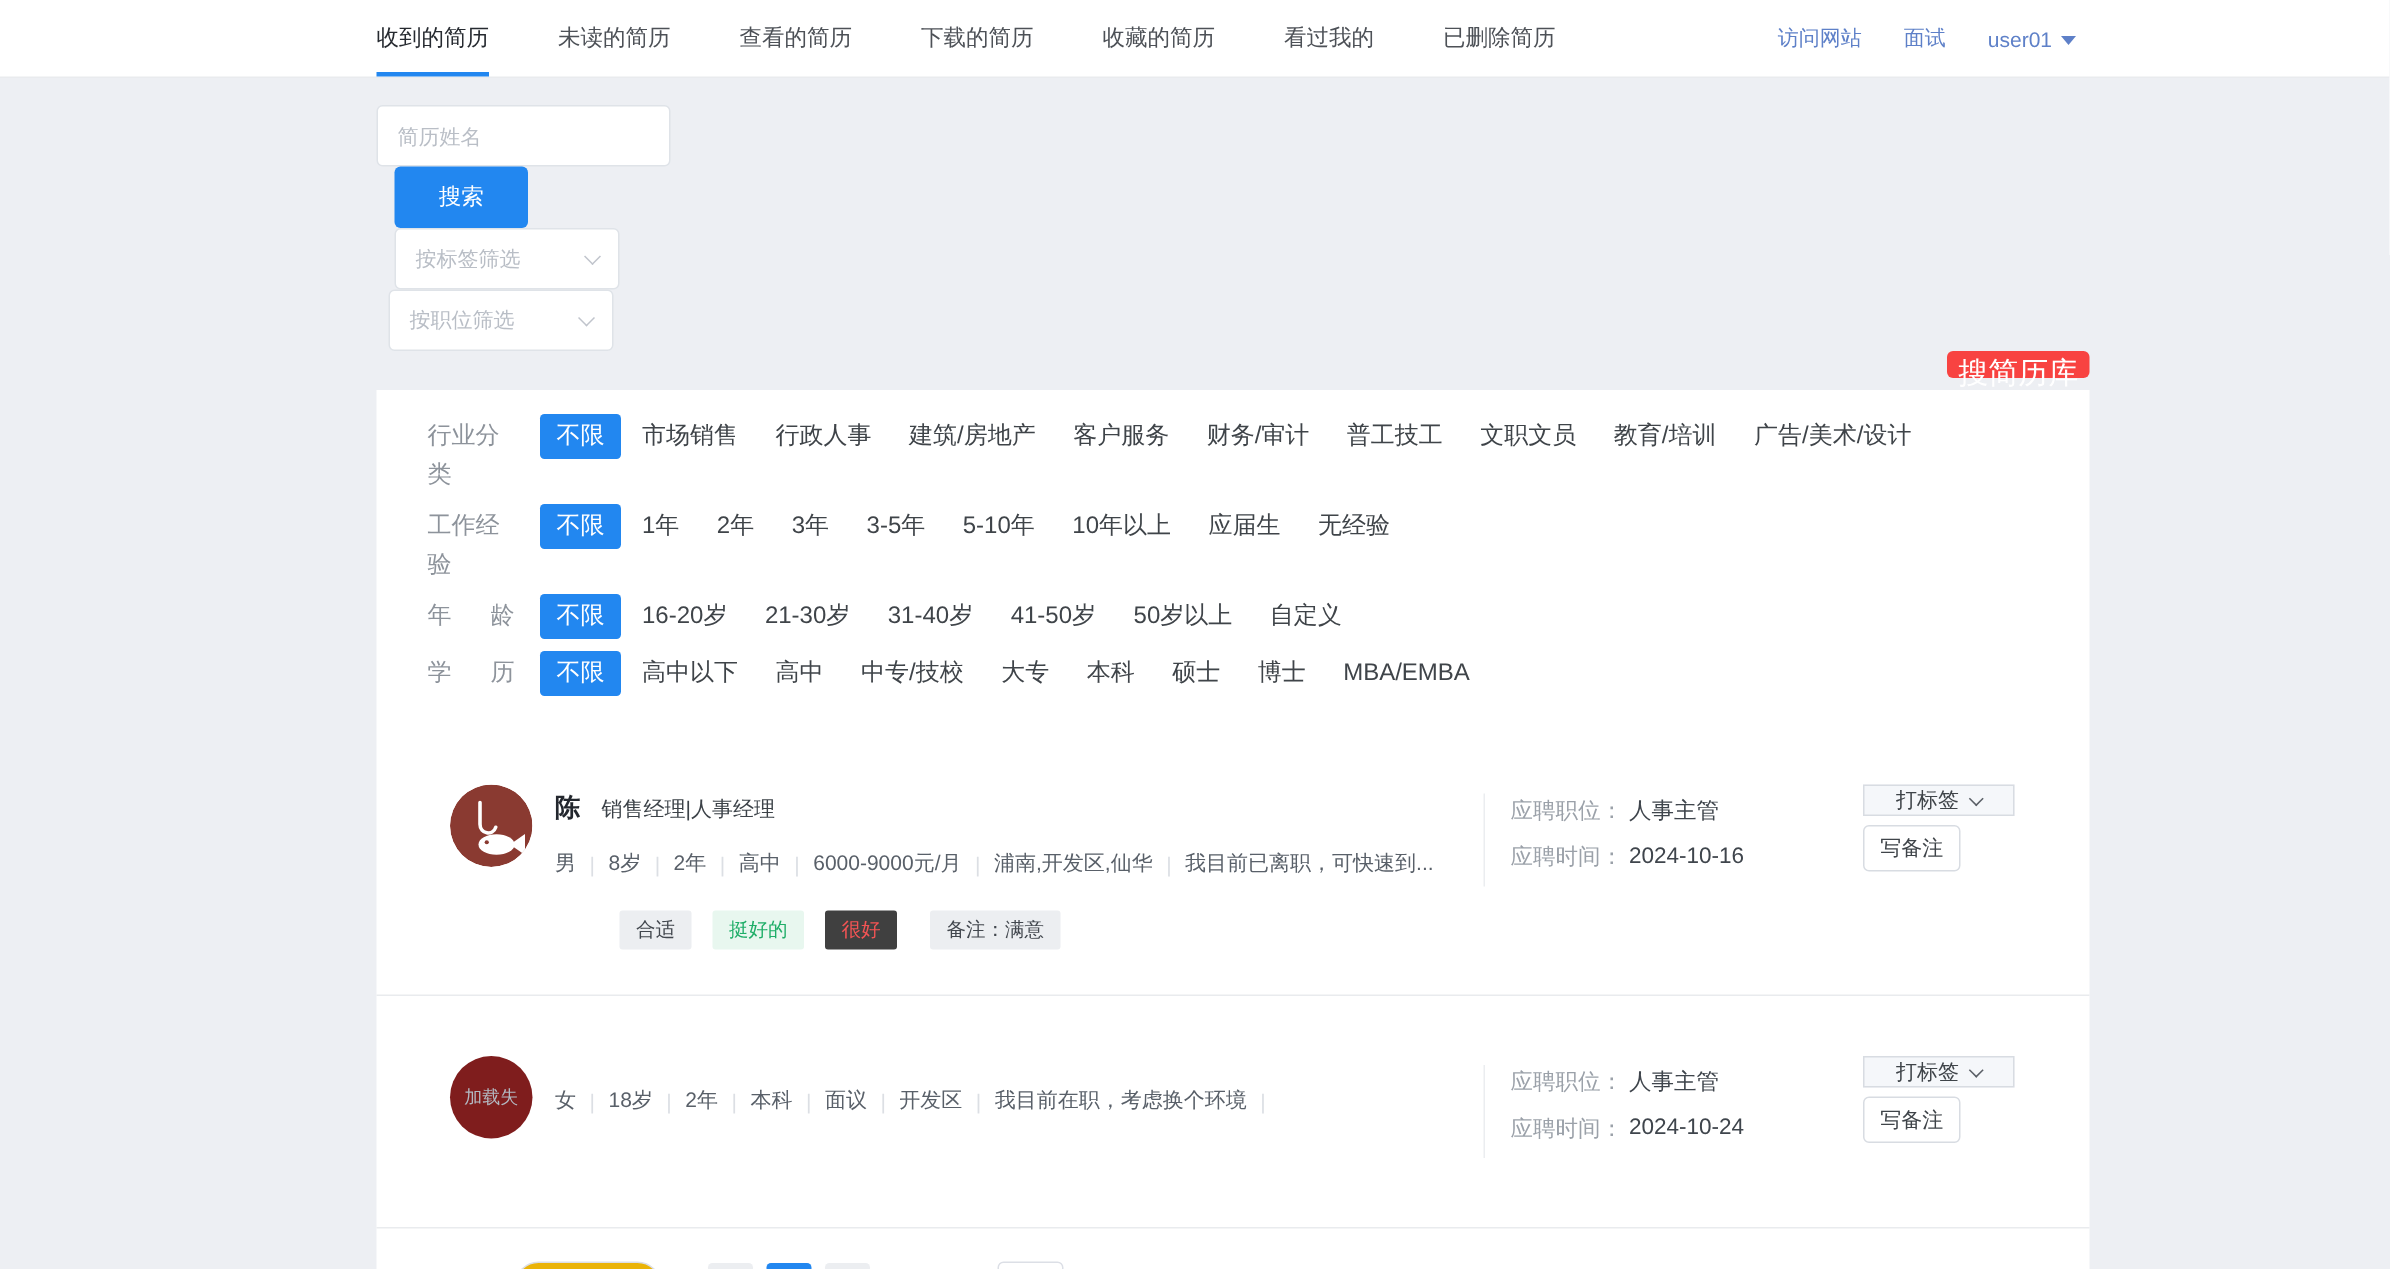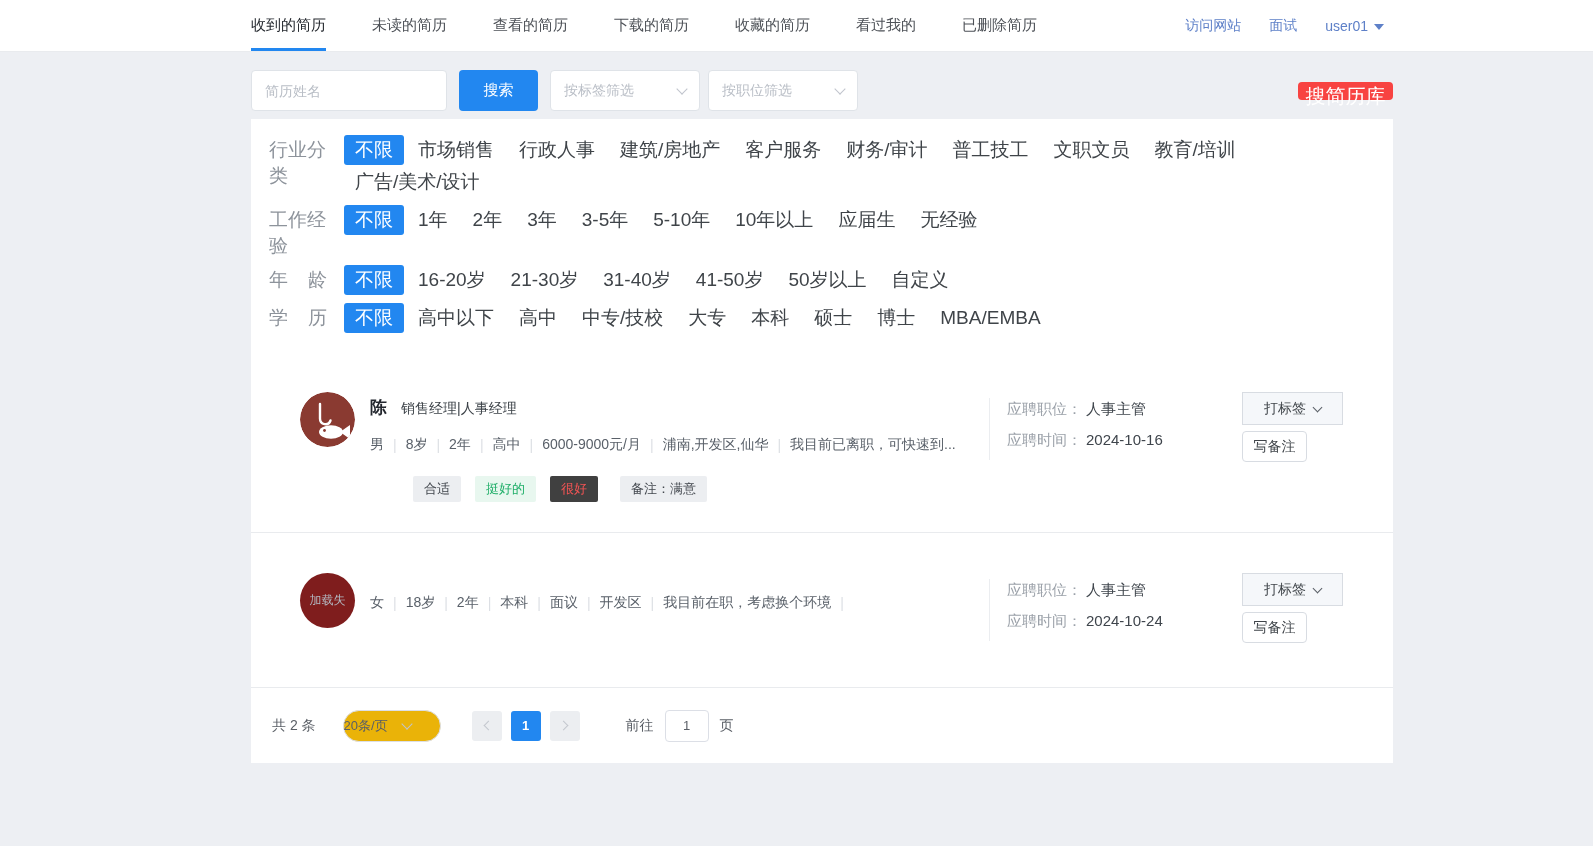--- a/index.html
+++ b/index.html
@@ -30,29 +30,29 @@
     font-size:14px; color:#5e80c8;
   }
   .top-link { cursor:pointer; white-space:nowrap; }
   .user-menu { display:flex; align-items:center; gap:6px; cursor:pointer; }
   .tri-down {
     width:0; height:0; border-left:5px solid transparent; border-right:5px solid transparent;
     border-top:6px solid #5e80c8; margin-top:2px;
   }
   
   .search-row {
-    margin:18px 0 0 251px; width:1142px; display:flex; align-items:center;
+    margin:18px 0 0 251px; width:1142px; display:flex; align-items:flex-start;flex-direction:column;
   }
   .input-name {
     width:196px; height:41px; background:#fff; border:1px solid #dfe3e8; border-radius:4px;
     padding:0 13px; font-size:14px; color:#3f4449; outline:none;
   }
   .input-name::placeholder { color:#b9bec6; }
   .btn-search {
-    width:79px; height:41px; margin-left:12px; background:#2287f0; color:#fff;
+    width:89px; height:41px; margin-left:12px; background:#2287f0; color:#fff;
     border:none; border-radius:4px; font-size:15px; cursor:pointer;
     font-family:inherit;
   }
   .select-box {
     width:150px; height:41px; margin-left:12px; background:#fff; border:1px solid #dfe3e8;
     border-radius:4px; display:flex; align-items:center; justify-content:space-between;
     padding:0 13px; color:#b9bec6; font-size:14px; cursor:pointer;
   }
   .select-box + .select-box { margin-left:8px; }
   .chev {
@@ -61,22 +61,22 @@
   }
   .btn-library {
     margin-left:auto; width:95px; height:18px; background:#f84341; color:#fff;
     border:none; border-radius:4px; font-size:20px; cursor:pointer; font-family:inherit;
   }
   
   .panel {
     margin:8px 0 0 251px; width:1142px; background:#fff; padding-top:16px;
   }
   .filter-row {
-    display:flex; align-items:flex-start; padding-left:18px; margin-bottom:6px;
-    font-size:19px; line-height:26px;
+    display:flex; align-items:flex-start; padding-left:34px; margin-bottom:6px;
+    font-size:16px; line-height:26px;
   }
   .filter-label {
     display:inline-block; width:58px; margin-right:17px; flex-shrink:0;
     color:#8d939b; margin-top:2px;
   }
   .filter-label.spread { text-align:justify; text-align-last:justify; }
   .filter-options { display:flex; flex-wrap:wrap; align-items:center; }
   .filter-option {
     padding:2px 11px; margin-right:3px; margin-bottom:2px; color:#3f4449;
     border-radius:3px; cursor:pointer; white-space:nowrap;
@@ -112,21 +112,21 @@
   .tag.green { background:#e8f7ef; color:#1fae68; }
   .tag.red   { background:#404040; color:#f25454; }
   .tag.note  { margin-left:8px; }
   .v-divider { width:1px; background:#ebedf0; height:62px; margin-top:6px; flex-shrink:0; }
   .apply-info { width:252px; flex-shrink:0; padding:8px 0 0 17px; font-size:15px; }
   .apply-line { display:flex; margin-bottom:12px; }
   .apply-label { color:#9ba1a9; }
   .apply-value { color:#3f454c; margin-left:4px; }
   .actions { width:101px; flex-shrink:0; }
   .btn-tag {
-    width:101px; height:33px; background:#f5f7fa; border:1px solid #d8dce2; border-radius:0;
+    width:101px; height:21px; background:#f5f7fa; border:1px solid #d8dce2; border-radius:0;
     color:#3f4449; font-size:14px; display:flex; align-items:center; justify-content:center;
     gap:8px; cursor:pointer;
   }
   .btn-tag .chev { width:7px; height:7px; border-color:#5a5f66; margin-top:-3px; }
   .btn-note {
     margin-top:6px; width:65px; height:31px; background:#fff; border:1px solid #d8dce2;
     border-radius:4px; color:#3f4449; font-size:14px;
     display:flex; align-items:center; justify-content:center; cursor:pointer;
   }
   

